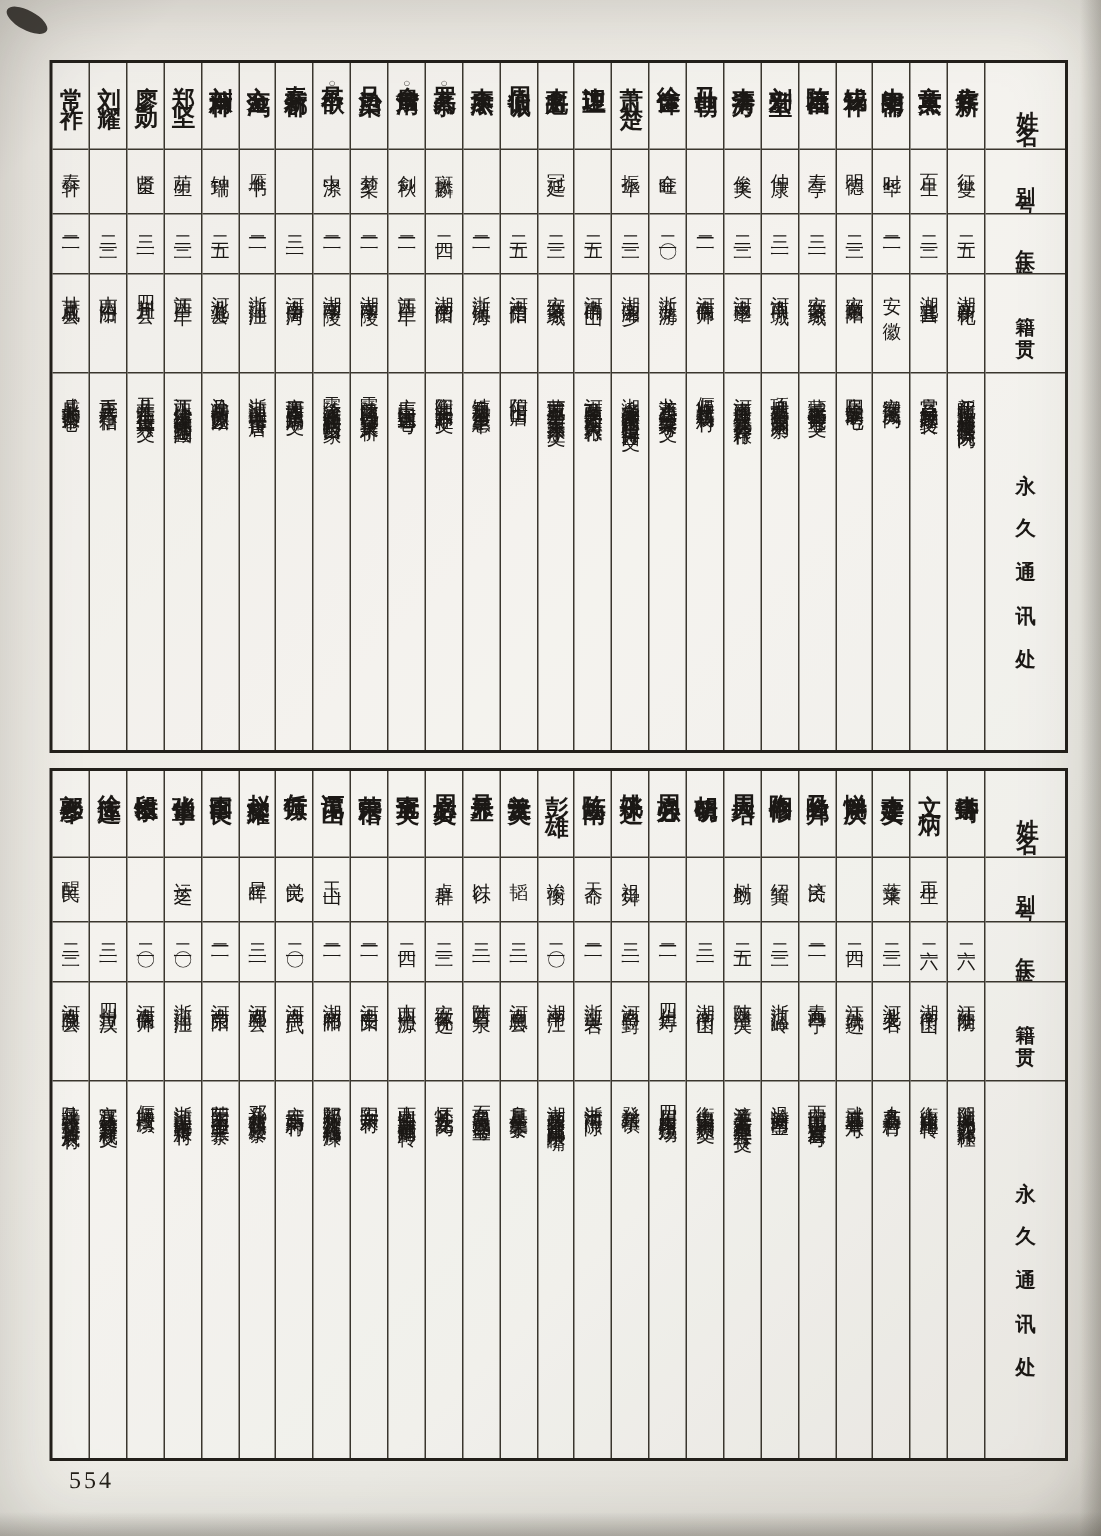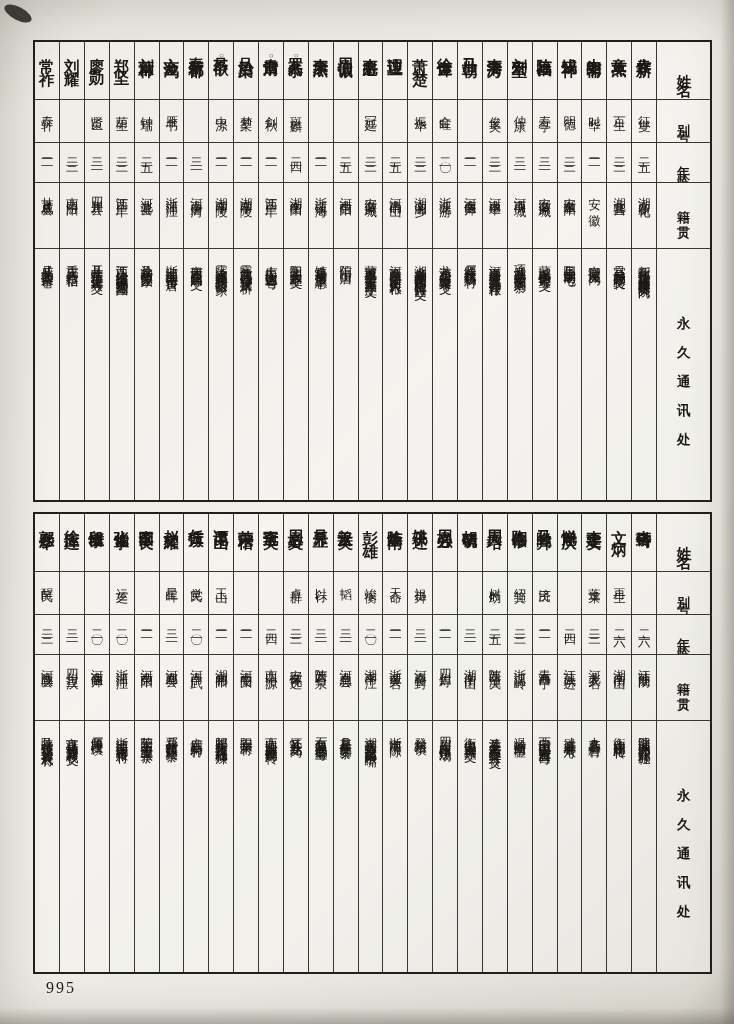--- a/index.html
+++ b/index.html
@@ -995,14 +995,14 @@
         </div>
     <div class="cell cell-native">
           <span class="vtext native-text">河南陕县</span>
         </div>
     <div class="cell cell-address">
           <span class="vtext address-text">陕县张茅镇仁义通转黄底村</span>
         </div>
   </div>
 </div>
 
-  <div class="page-number">995</div>
+  <div class="page-number">554</div>
 </div>
 
 </body></html>

